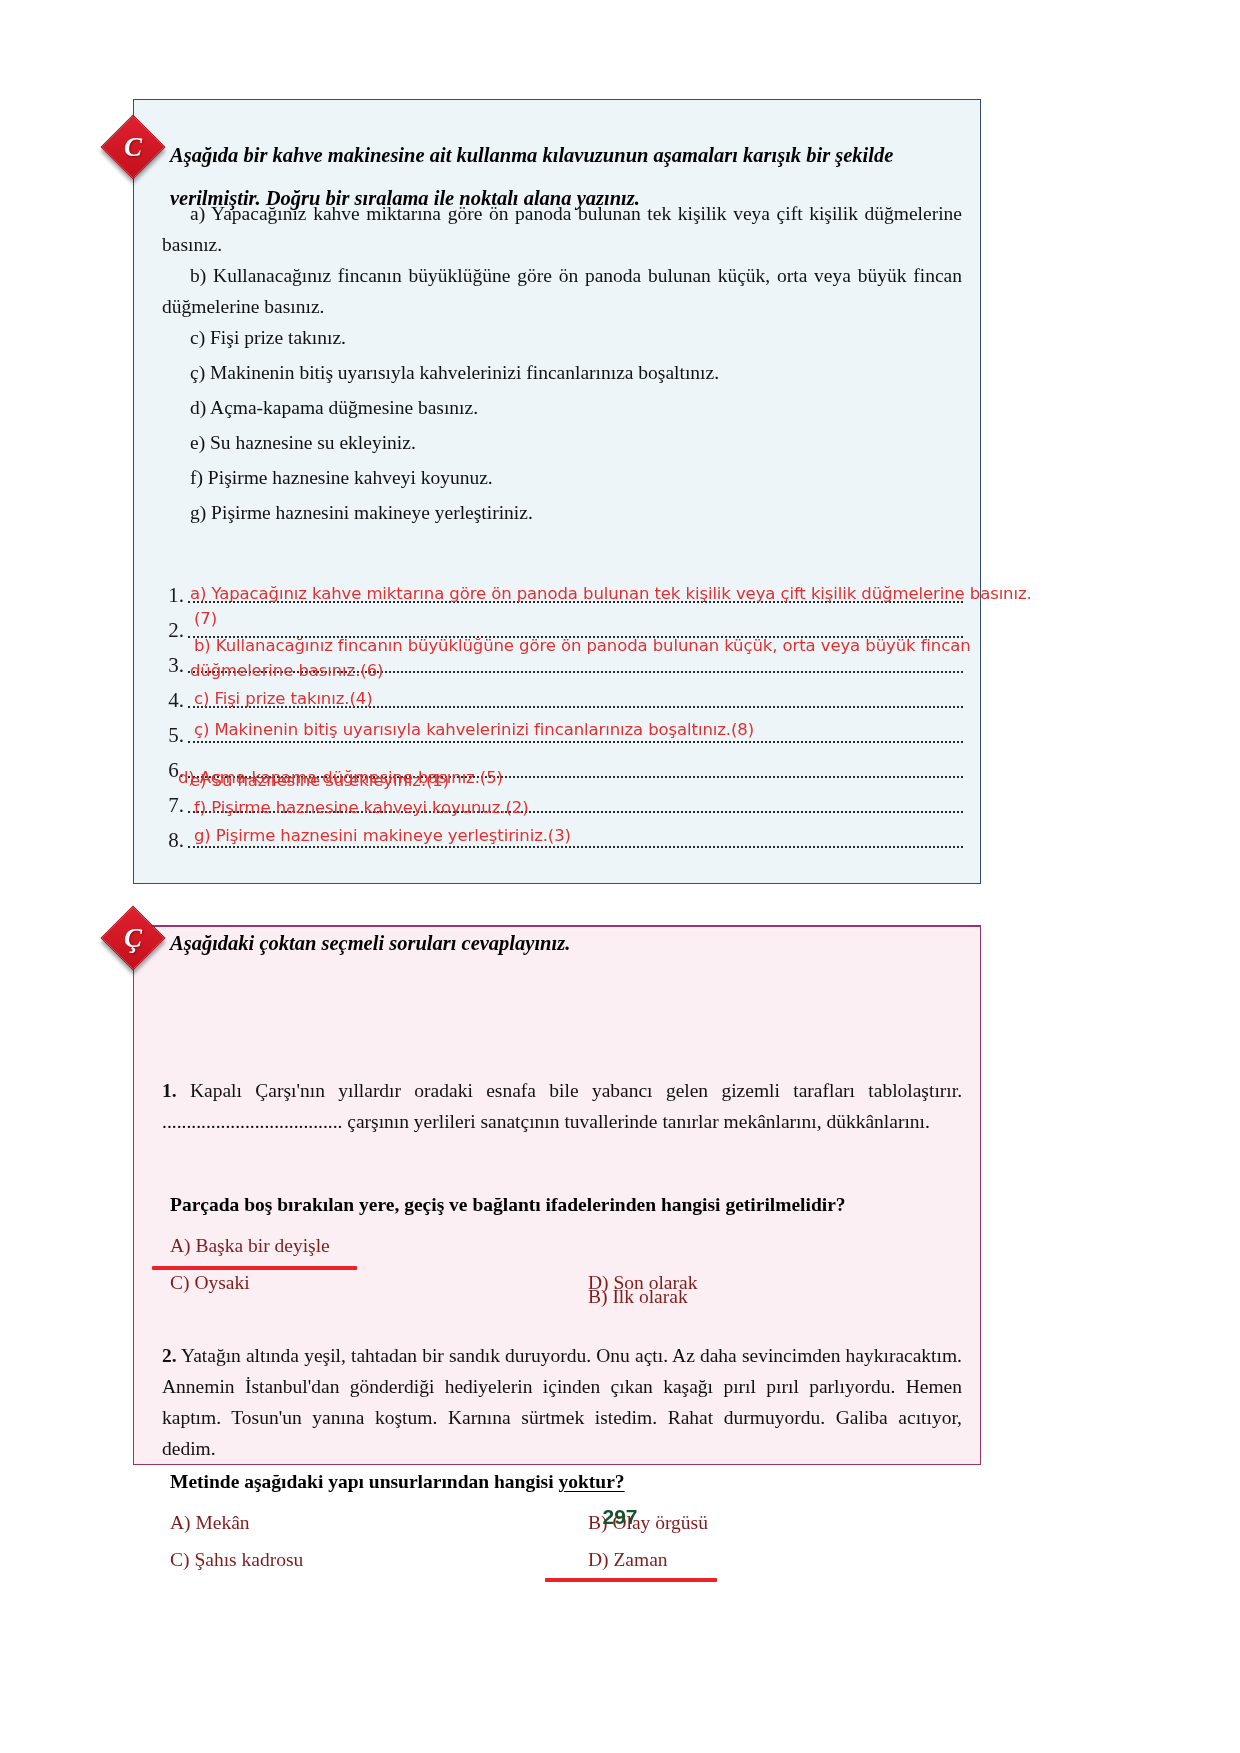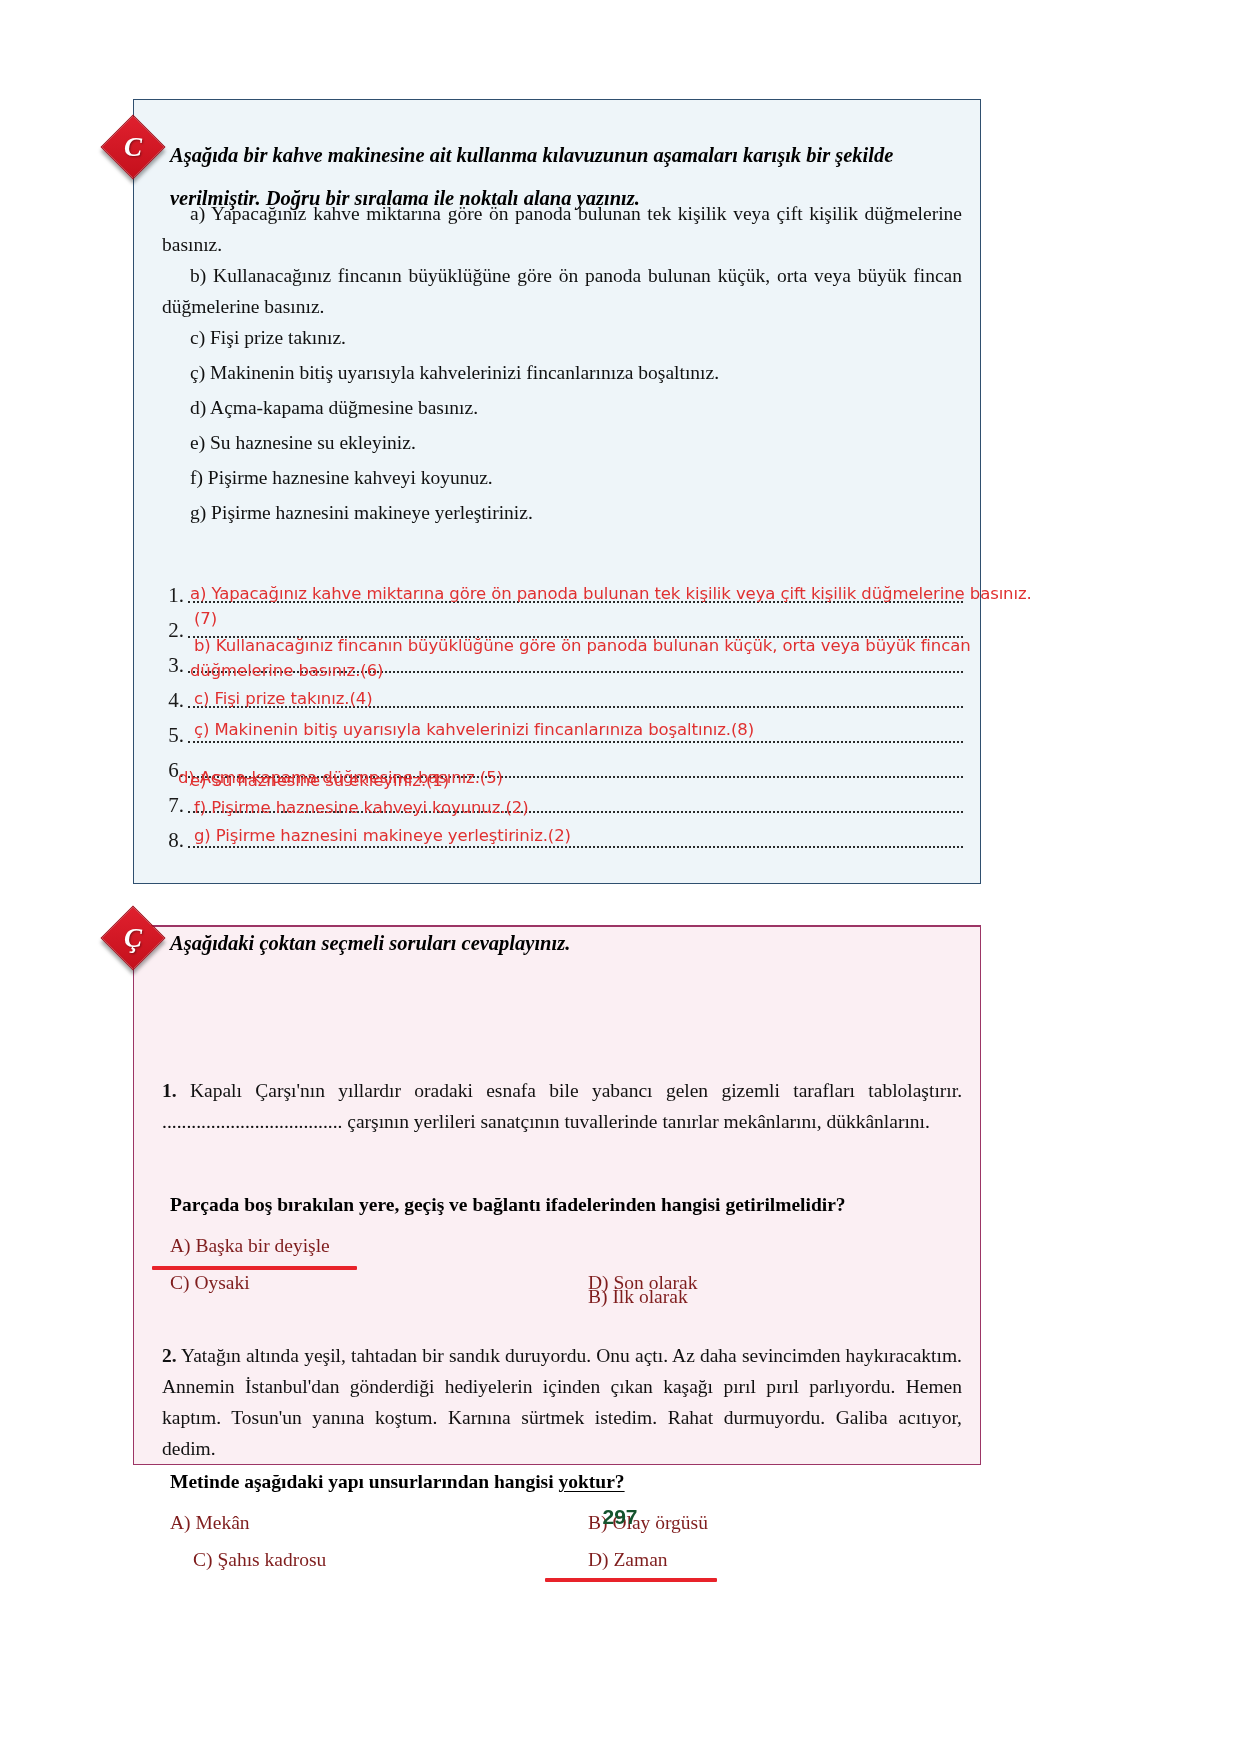--- a/index.html
+++ b/index.html
@@ -224,21 +224,21 @@
 
     <div class="red-line" style="left:32px; top:6px;">a) Yapacağınız kahve miktarına göre ön panoda bulunan tek kişilik veya çift kişilik düğmelerine basınız.</div>
     <div class="red-line" style="left:36px; top:31px;">(7)</div>
     <div class="red-line" style="left:36px; top:58px;">b) Kullanacağınız fincanın büyüklüğüne göre ön panoda bulunan küçük, orta veya büyük fincan</div>
     <div class="red-line" style="left:32px; top:83px;">düğmelerine basınız.(6)</div>
     <div class="red-line" style="left:36px; top:111px;">c) Fişi prize takınız.(4)</div>
     <div class="red-line" style="left:36px; top:142px;">ç) Makinenin bitiş uyarısıyla kahvelerinizi fincanlarınıza boşaltınız.(8)</div>
     <div class="red-line" style="left:20px; top:166px;margin-top:24px;">d) Açma-kapama düğmesine basınız.(5)</div>
     <div class="red-line" style="left:32px; top:193px;">e) Su haznesine su ekleyiniz.(1)</div>
     <div class="red-line" style="left:36px; top:220px;">f) Pişirme haznesine kahveyi koyunuz.(2)</div>
-    <div class="red-line" style="left:36px; top:248px;">g) Pişirme haznesini makineye yerleştiriniz.(2)</div>
+    <div class="red-line" style="left:36px; top:248px;">g) Pişirme haznesini makineye yerleştiriniz.(3)</div>
   </div>
 
   <div class="box-cc"></div>
 
   <div class="diamond-wrap cc-marker">
     <div class="diamond"></div>
     <div class="diamond-letter">Ç</div>
   </div>
 
   <div class="directive" id="directive-cc">Aşağıdaki çoktan seçmeli soruları cevaplayınız.</div>
@@ -260,19 +260,19 @@
     <span class="q-num">2.</span>
     <span>Yatağın altında yeşil, tahtadan bir sandık duruyordu. Onu açtı. Az daha sevincimden haykıracaktım. Annemin İstanbul'dan gönderdiği hediyelerin içinden çıkan kaşağı pırıl pırıl parlıyordu. Hemen kaptım. Tosun'un yanına koştum. Karnına sürtmek istedim. Rahat durmuyordu. Galiba acıtıyor, dedim.</span>
   </div>
 
   <div class="q-prompt" style="left:170px; top:1471px; width:800px;">
     <span>Metinde aşağıdaki yapı unsurlarından hangisi </span><span class="u-word">yoktur?</span>
   </div>
 
   <div class="opt" style="left:170px; top:1512px;">A) Mekân</div>
   <div class="opt" style="left:588px; top:1512px;">B) Olay örgüsü</div>
-  <div class="opt" style="left:170px; top:1549px;margin-left:23px;">C) Şahıs kadrosu</div>
+  <div class="opt" style="left:170px; top:1549px;">C) Şahıs kadrosu</div>
   <div class="opt" style="left:588px; top:1549px;">D) Zaman</div>
   <div class="red-underline" style="left:545px; top:1578px; width:172px;"></div>
 
   <div class="page-num">297</div>
 
 </div>
 
 </body></html>

